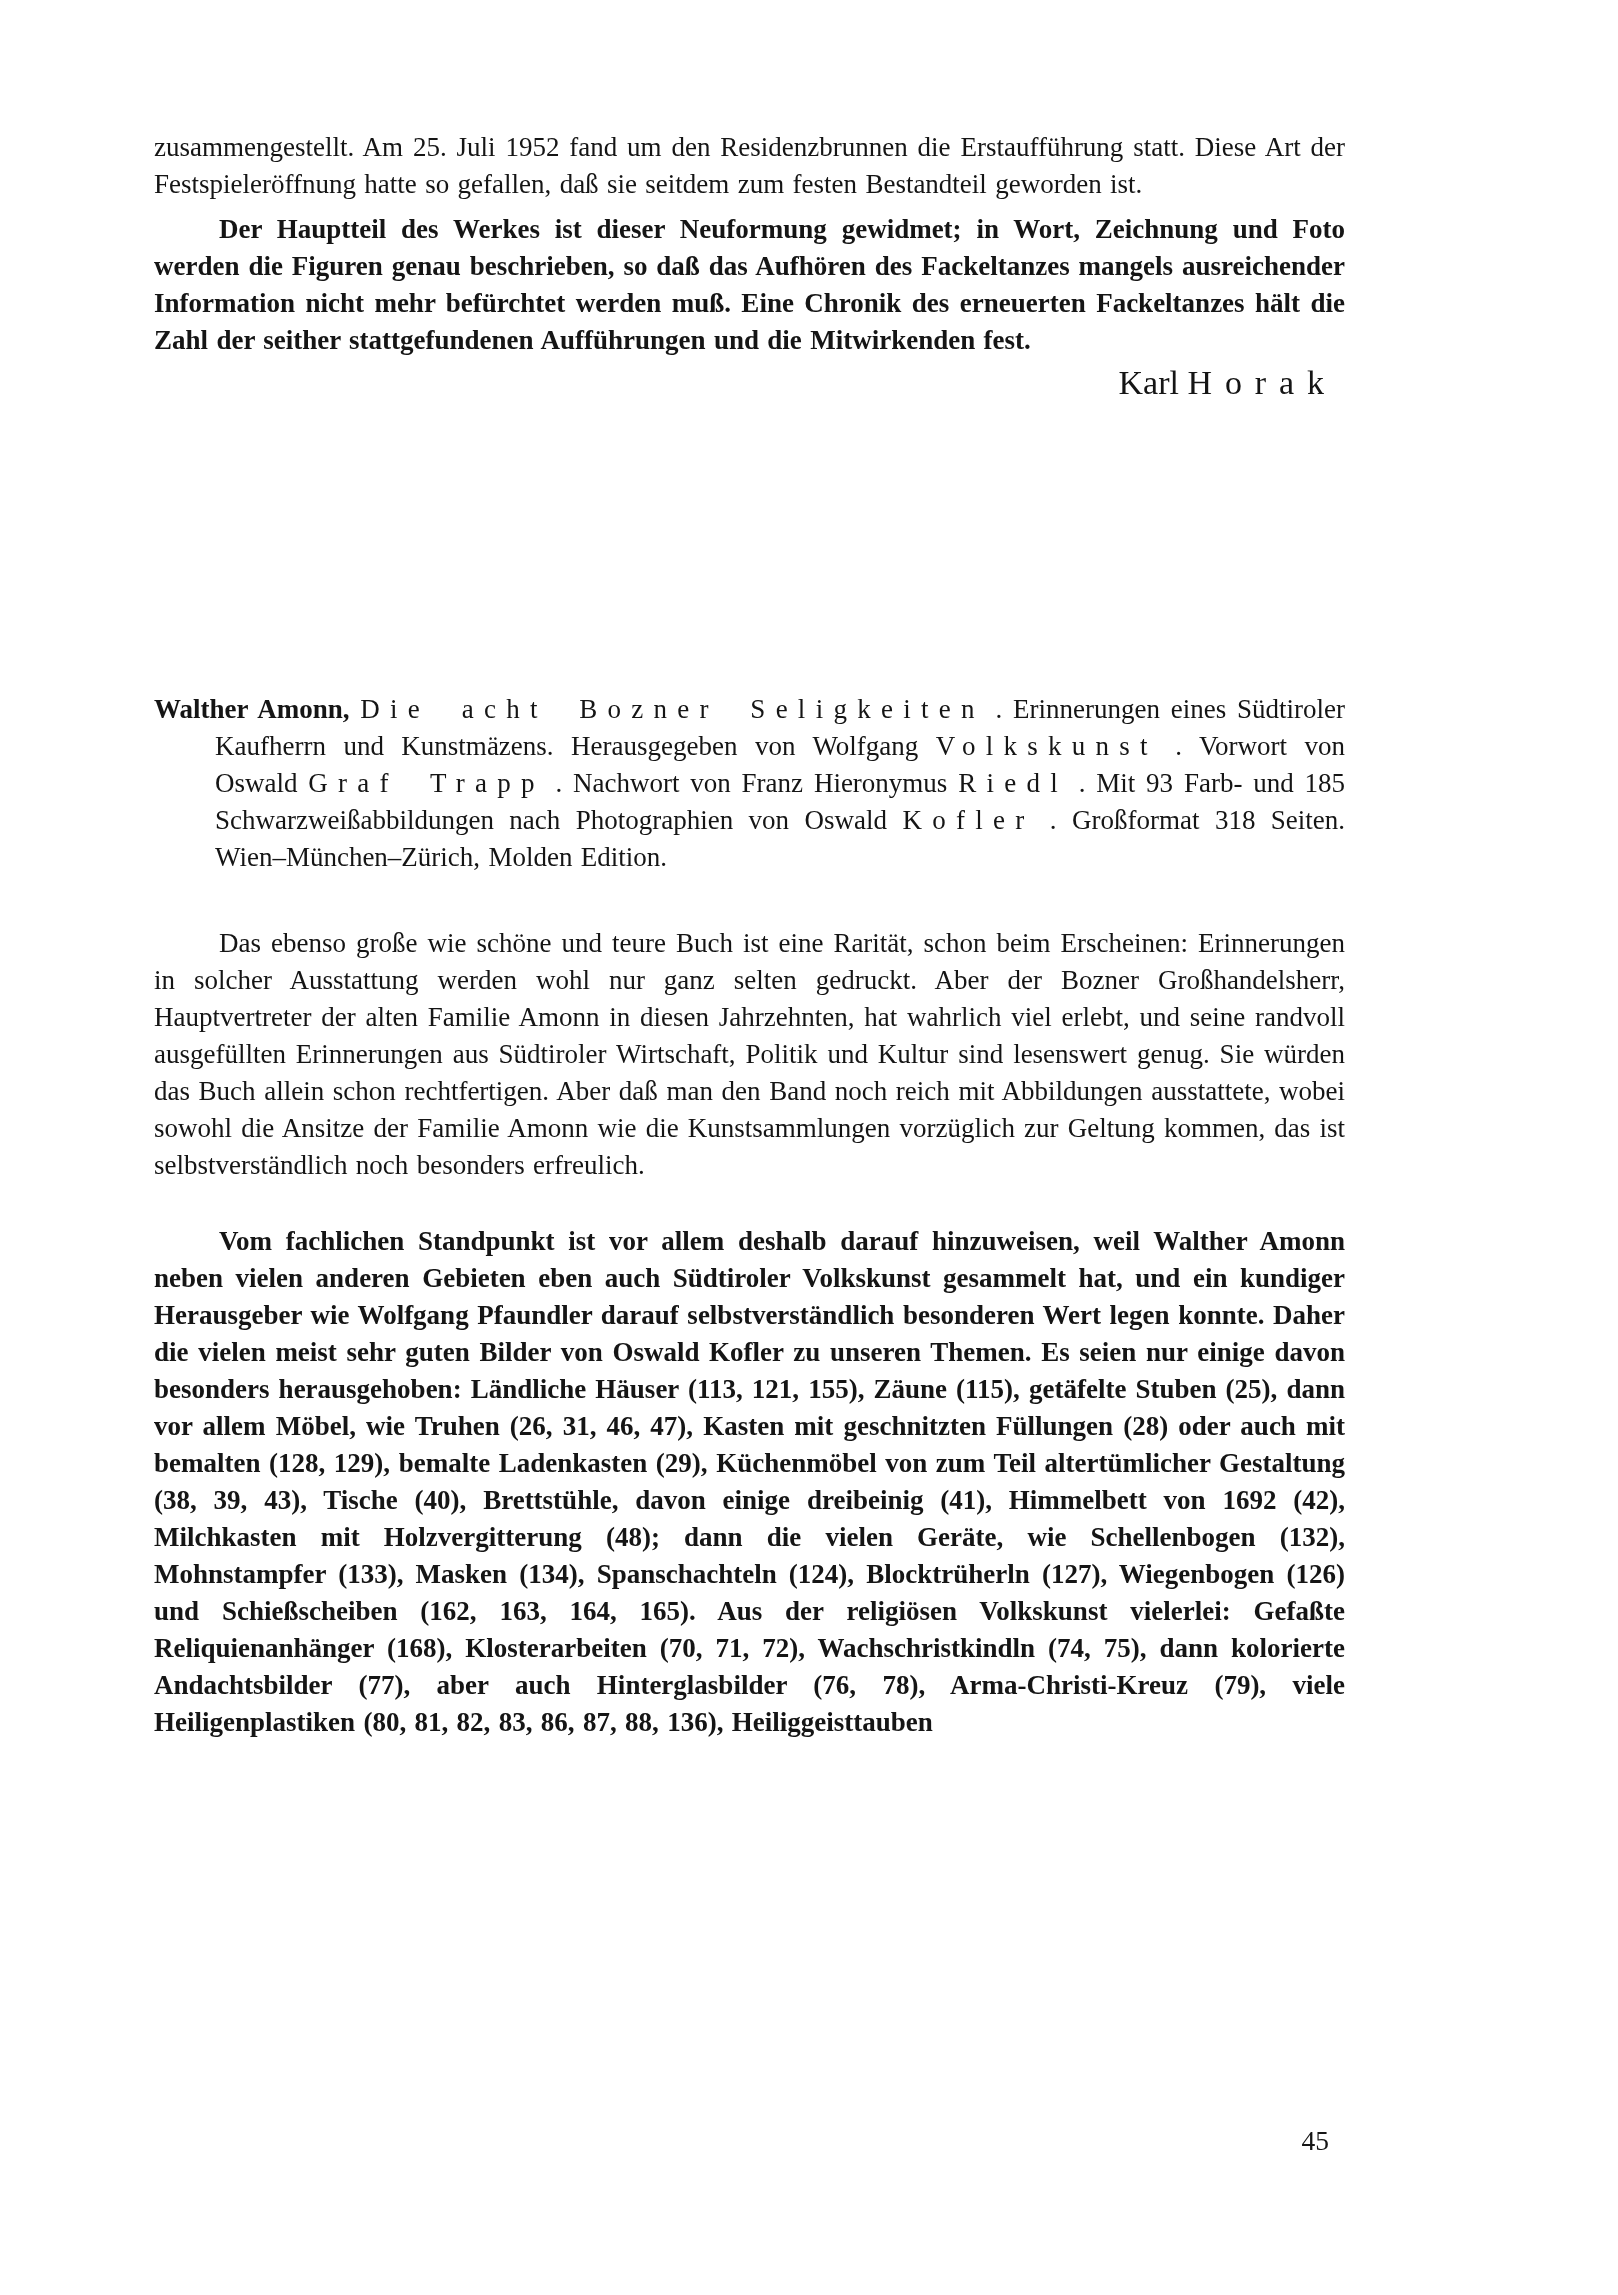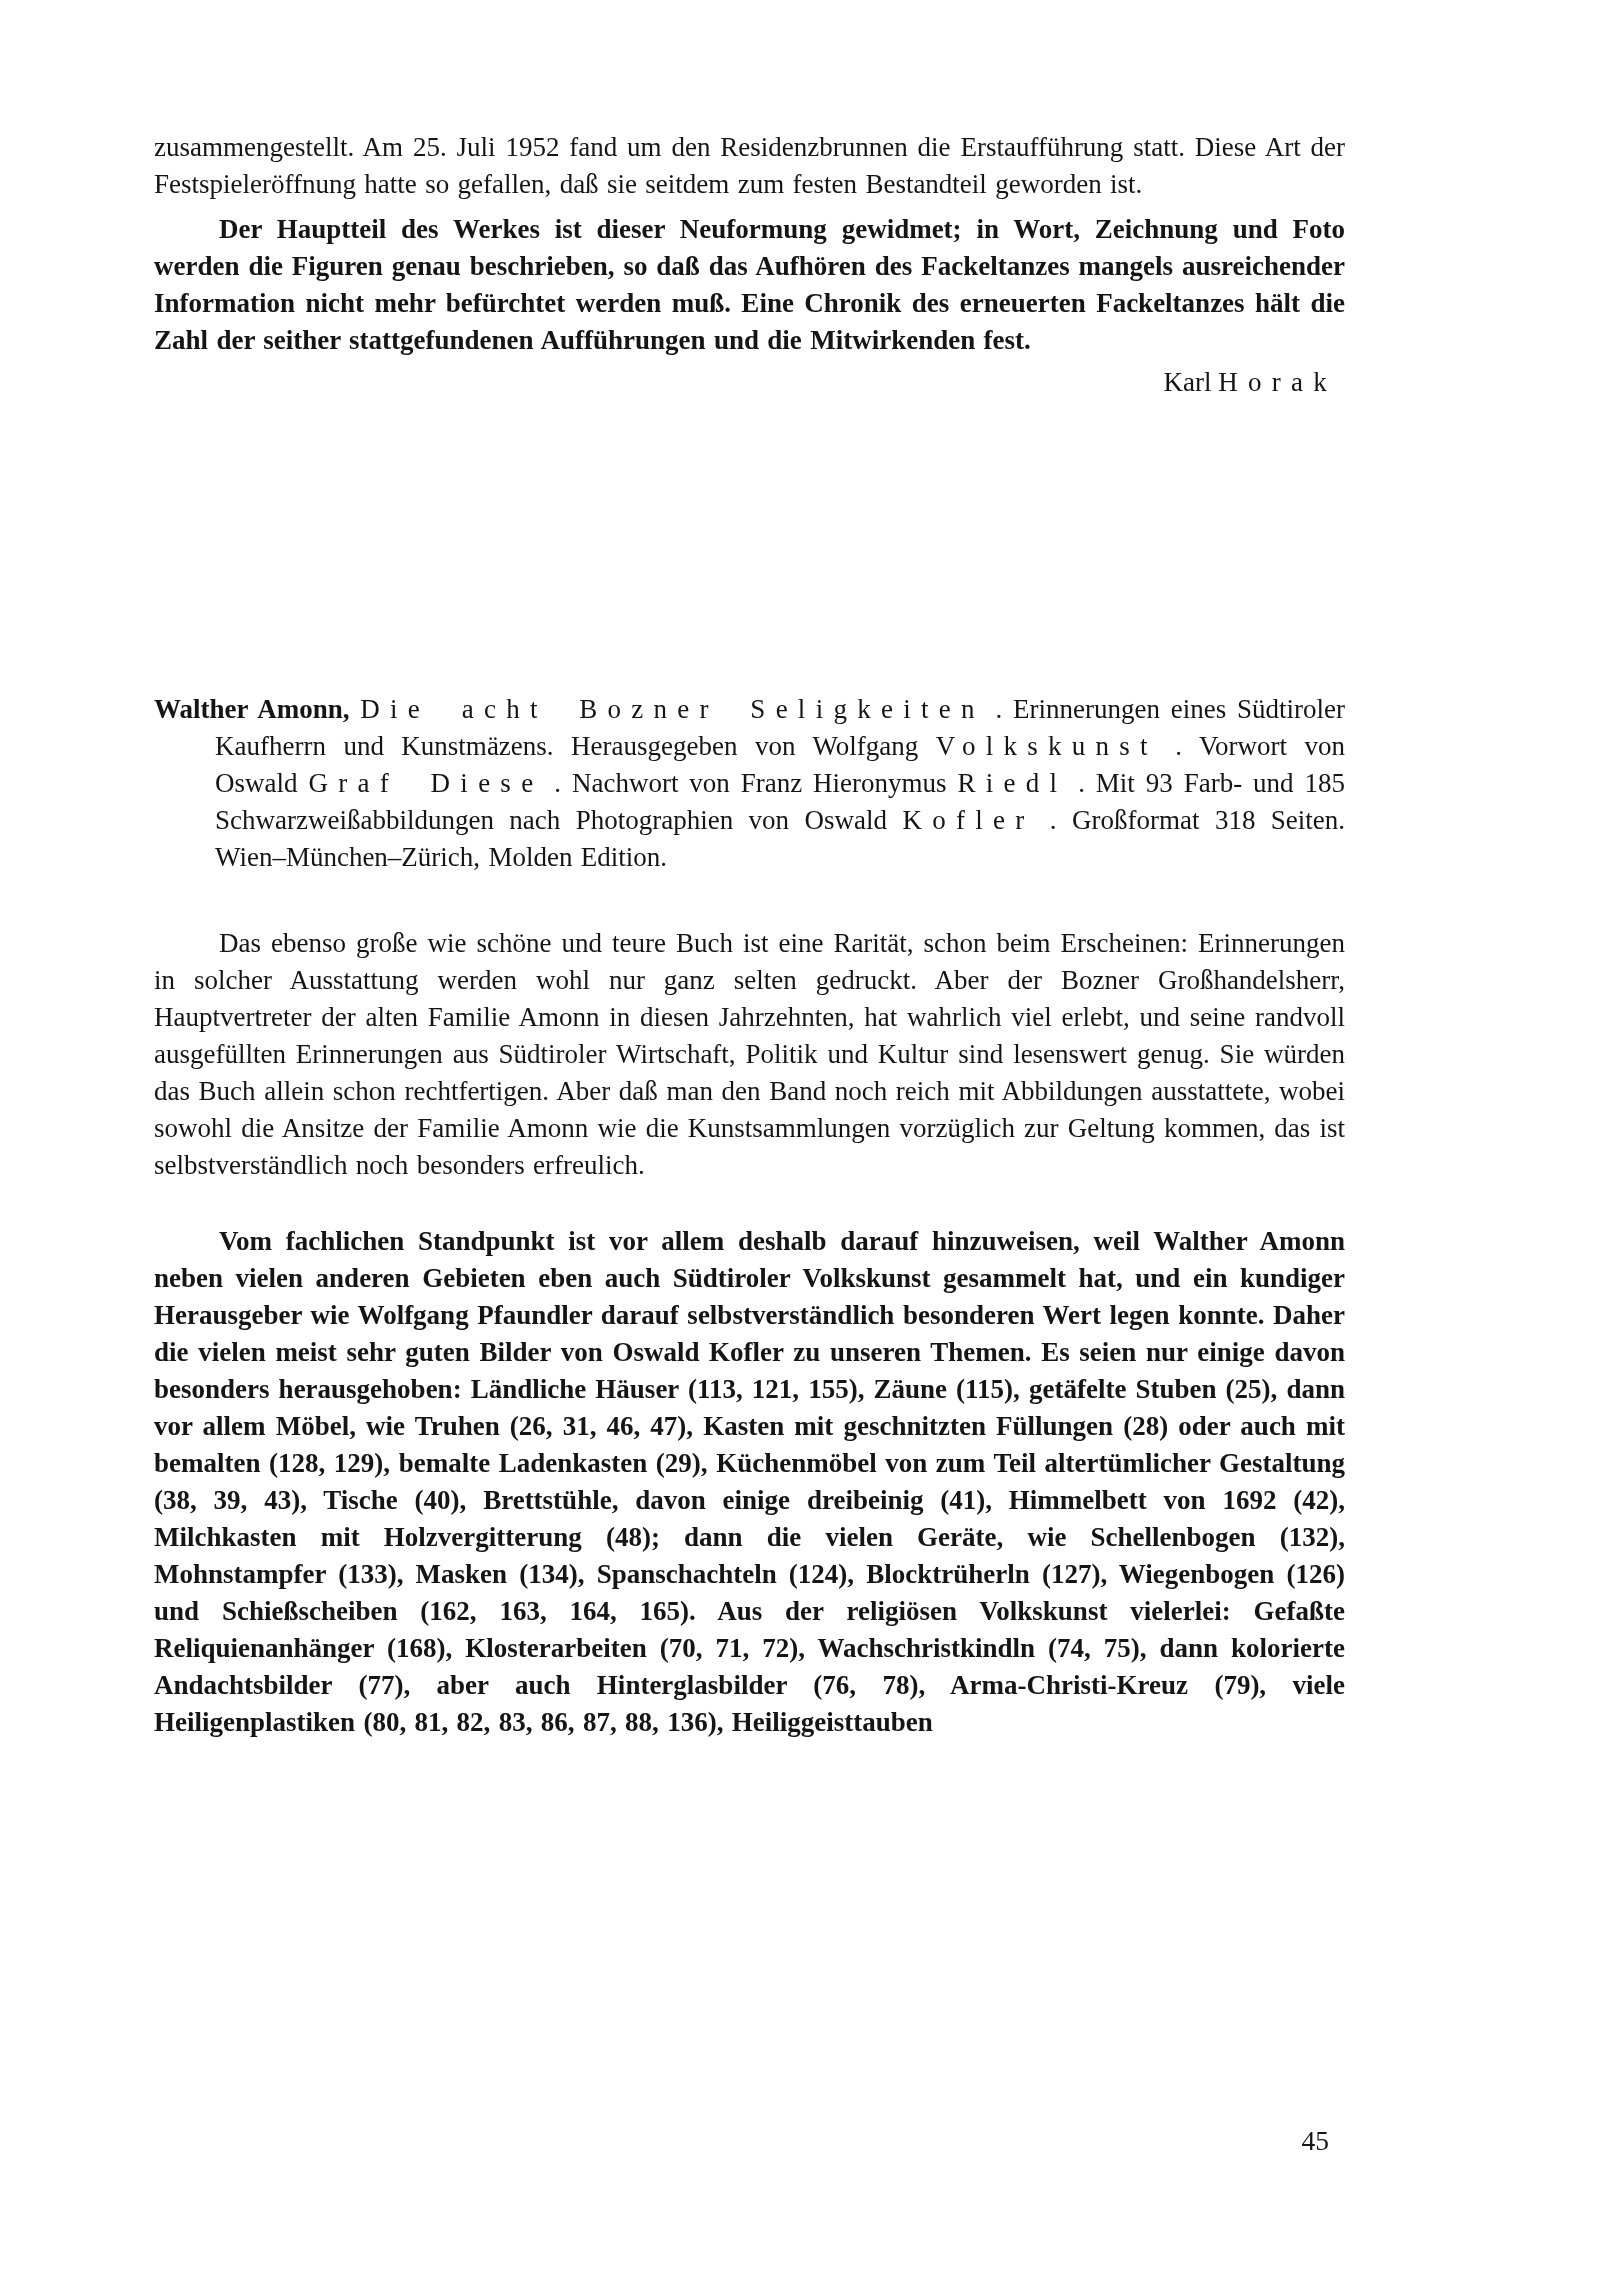--- a/index.html
+++ b/index.html
@@ -30,21 +30,21 @@
     hyphens: auto;
     word-spacing: 0.06em;
   }
   .indent {
     text-indent: 65px;
   }
   .par-gap-sm { margin-top: 8px; font-weight: bold; }
   .par-gap-md { margin-top: 39px; font-weight: bold; }
   .signature {
     margin: 4.9px 8px 0 0;
-    font-size: 27px;
+    font-size: 34px;
     line-height: 37px;
     text-align: right;
   }
   .spaced, .seg-spaced {
     letter-spacing: 0.38em;
     word-spacing: 0.45em;
   }
   .seg-bold {
     font-weight: 700;
   }
@@ -80,21 +80,21 @@
     <p class="body-par indent par-gap-sm">Der Hauptteil des Werkes ist dieser Neuformung gewidmet; in Wort, Zeichnung und Foto werden die Figuren genau beschrieben, so daß das Aufhören des Fackeltanzes mangels ausreichender Information nicht mehr befürchtet werden muß. Eine Chronik des erneuerten Fackeltanzes hält die Zahl der seither stattgefundenen Aufführungen und die Mitwirkenden fest.</p>
 
     <p class="signature"><span>Karl </span><span class="spaced">Horak</span></p>
 
     <p class="review-heading">
       <span class="seg-bold">Walther Amonn,</span>
       <span class="seg-spaced">Die acht Bozner Seligkeiten</span>
       <span>. Erinnerungen eines Südtiroler Kaufherrn und Kunstmäzens. Herausgegeben von Wolfgang</span>
       <span class="seg-spaced">Volkskunst</span>
       <span>. Vorwort von Oswald</span>
-      <span class="seg-spaced">Graf Diese</span>
+      <span class="seg-spaced">Graf Trapp</span>
       <span>. Nachwort von Franz Hieronymus</span>
       <span class="seg-spaced">Riedl</span>
       <span>. Mit 93 Farb- und 185 Schwarzweißabbildungen nach Photographien von Oswald</span>
       <span class="seg-spaced">Kofler</span>
       <span>. Großformat 318 Seiten. Wien–München–Zürich, Molden Edition.</span>
     </p>
 
     <p class="body-par indent review-body-start">Das ebenso große wie schöne und teure Buch ist eine Rarität, schon beim Erscheinen: Erinnerungen in solcher Ausstattung werden wohl nur ganz selten gedruckt. Aber der Bozner Großhandelsherr, Hauptvertreter der alten Familie Amonn in diesen Jahrzehnten, hat wahrlich viel erlebt, und seine randvoll ausgefüllten Erinnerungen aus Südtiroler Wirtschaft, Politik und Kultur sind lesenswert genug. Sie würden das Buch allein schon rechtfertigen. Aber daß man den Band noch reich mit Abbildungen ausstattete, wobei sowohl die Ansitze der Familie Amonn wie die Kunstsammlungen vorzüglich zur Geltung kommen, das ist selbstverständlich noch besonders erfreulich.</p>
 
     <p class="body-par indent par-gap-md">Vom fachlichen Standpunkt ist vor allem deshalb darauf hinzuweisen, weil Walther Amonn neben vielen anderen Gebieten eben auch Südtiroler Volkskunst gesammelt hat, und ein kundiger Herausgeber wie Wolfgang Pfaundler darauf selbstverständlich besonderen Wert legen konnte. Daher die vielen meist sehr guten Bilder von Oswald Kofler zu unseren Themen. Es seien nur einige davon besonders herausgehoben: Ländliche Häuser (113, 121, 155), Zäune (115), getäfelte Stuben (25), dann vor allem Möbel, wie Truhen (26, 31, 46, 47), Kasten mit geschnitzten Füllungen (28) oder auch mit bemalten (128, 129), bemalte Ladenkasten (29), Küchenmöbel von zum Teil altertümlicher Gestaltung (38, 39, 43), Tische (40), Brettstühle, davon einige dreibeinig (41), Himmelbett von 1692 (42), Milchkasten mit Holzvergitterung (48); dann die vielen Geräte, wie Schellenbogen (132), Mohnstampfer (133), Masken (134), Spanschachteln (124), Blocktrüherln (127), Wiegenbogen (126) und Schießscheiben (162, 163, 164, 165). Aus der religiösen Volkskunst vielerlei: Gefaßte Reliquienanhänger (168), Klosterarbeiten (70, 71, 72), Wachschristkindln (74, 75), dann kolorierte Andachtsbilder (77), aber auch Hinterglasbilder (76, 78), Arma-Christi-Kreuz (79), viele Heiligenplastiken (80, 81, 82, 83, 86, 87, 88, 136), Heiliggeisttauben</p>

